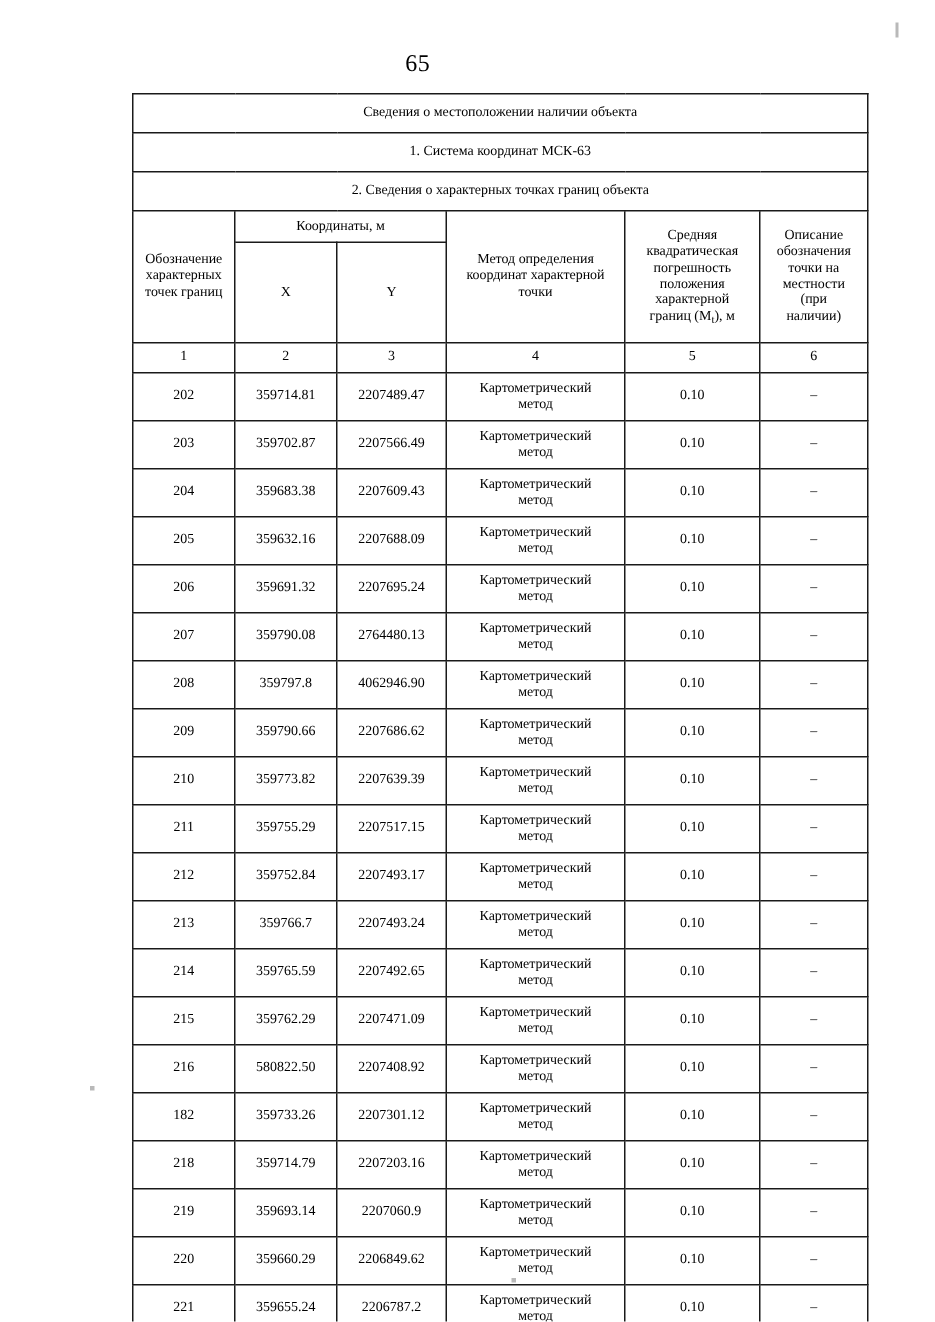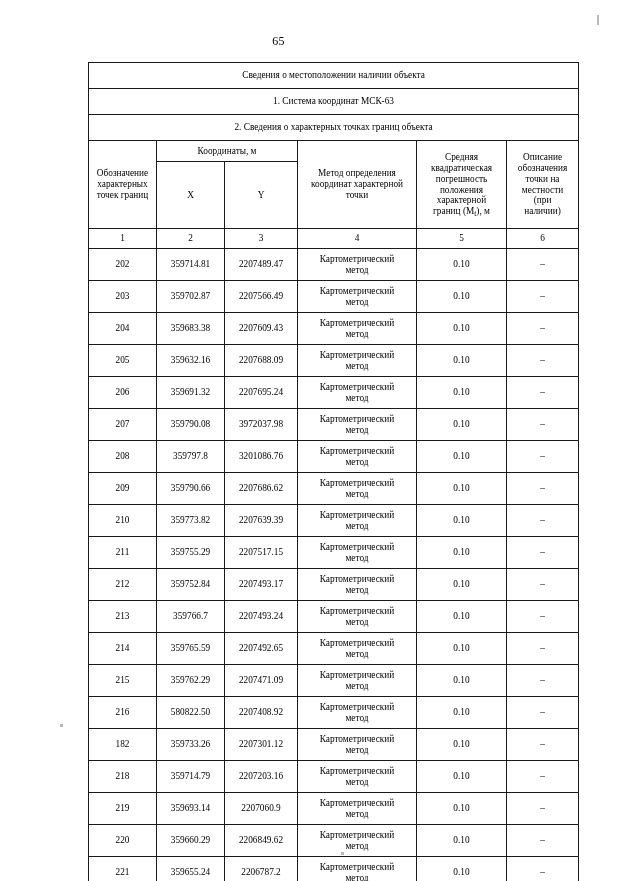--- a/index.html
+++ b/index.html
@@ -24,21 +24,21 @@
     box-sizing: border-box;
   }
 
   
   .page-number {
     position: absolute;
     top: 34px;
     left: 0;
     width: 557px;
     text-align: center;
-    font-size: 12px;
+    font-size: 16px;
     letter-spacing: 0.3px;
   }
 
   
   .doc-table-wrap {
     position: absolute;
     top: 62px;
     left: 88px;
     width: 490px;
   }
@@ -247,32 +247,32 @@
             <td class="c-method">
               <div>Картометрический</div>
               <div>метод</div>
             </td>
             <td>0.10</td>
             <td class="c-dash">–</td>
           </tr>
           <tr class="data-row">
             <td>207</td>
             <td>359790.08</td>
-            <td>3972037.98</td>
+            <td>2764480.13</td>
             <td class="c-method">
               <div>Картометрический</div>
               <div>метод</div>
             </td>
             <td>0.10</td>
             <td class="c-dash">–</td>
           </tr>
           <tr class="data-row">
             <td>208</td>
             <td>359797.8</td>
-            <td>3201086.76</td>
+            <td>4062946.90</td>
             <td class="c-method">
               <div>Картометрический</div>
               <div>метод</div>
             </td>
             <td>0.10</td>
             <td class="c-dash">–</td>
           </tr>
           <tr class="data-row">
             <td>209</td>
             <td>359790.66</td>

